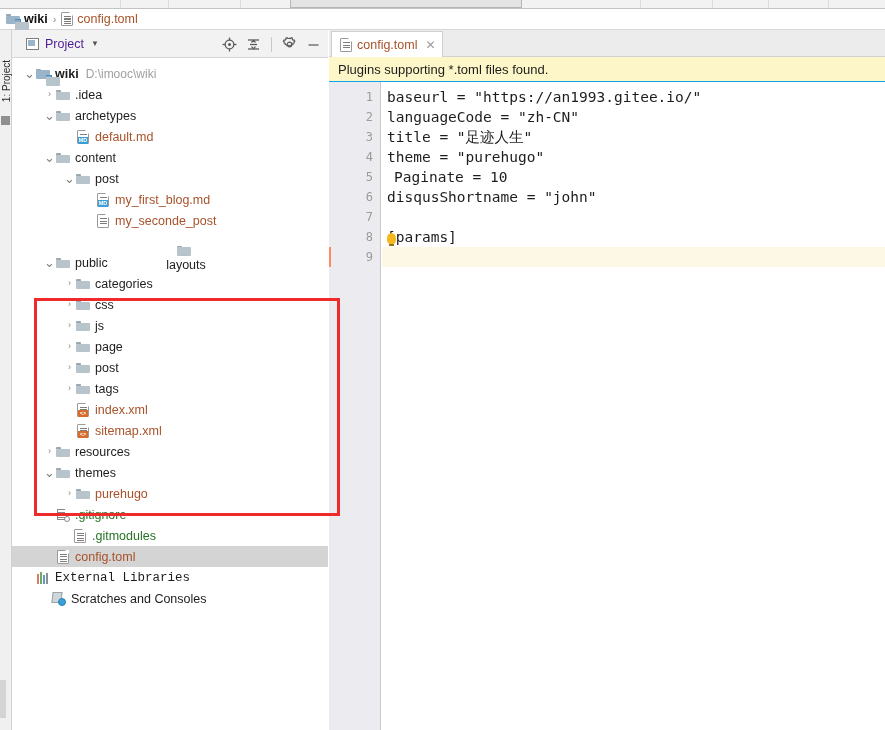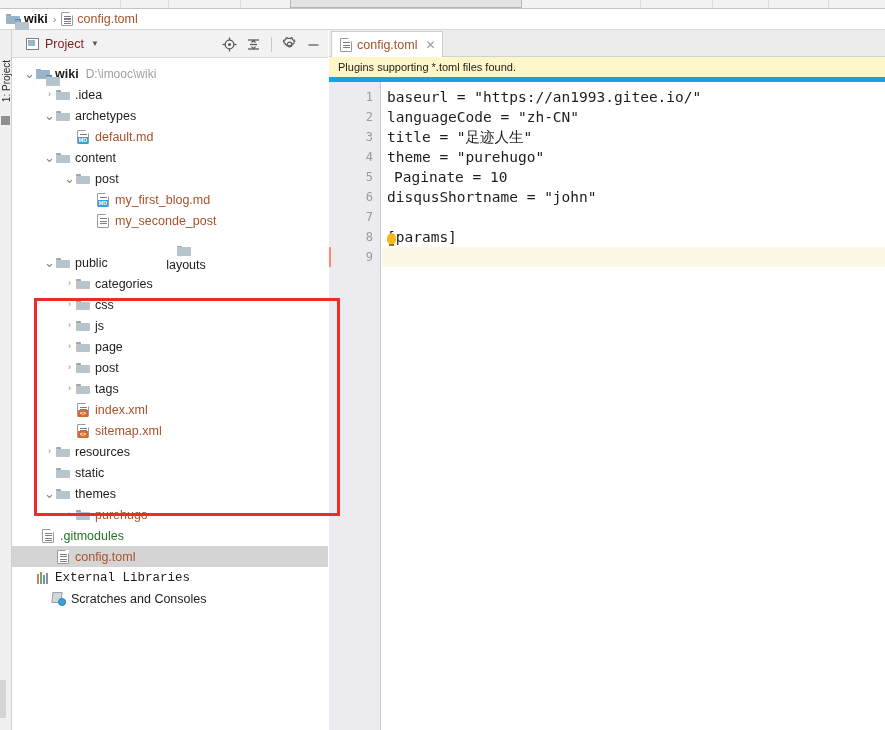--- a/index.html
+++ b/index.html
@@ -67,21 +67,21 @@
     background: #ffffff;
     border-right: 1px solid #cfcfcf;
   }
   #project-header {
     position: absolute; left: 0; top: 0; width: 316px; height: 28px;
     background: #f2f2f2;
     border-bottom: 1px solid #d7d7d7;
     display: flex; align-items: center;
   }
   #project-title-wrap { display: flex; align-items: center; margin-left: 14px; }
-  #project-title { font-size: 12.5px; margin-left: 6px; color: #7f1d1d; }
+  #project-title { font-size: 12.5px; margin-left: 6px; color: #4c1d95; }
   #project-toolbar {
     position: absolute; right: 6px; top: 0; height: 28px;
     display: flex; align-items: center; gap: 7px;
   }
   .tool-ico {
     width: 17px; height: 17px; display: flex;
     align-items: center; justify-content: center;
     cursor: default;
   }
   .tool-divider {
@@ -209,23 +209,23 @@
     display: flex; align-items: center;
     background: #ffffff; padding: 0 6px 0 8px;
     border: 1px solid #cfcfcf; border-bottom: none;
   }
   #editor-tab .tab-label { margin-left: 5px; font-size: 12.5px; color: #a8522a; }
   #tab-close {
     margin-left: 8px; color: #9a9a9a; font-size: 12px; line-height: 1;
   }
   #notif-banner {
     position: absolute; left: 0; top: 27px; width: 556px; height: 25px;
-    background: #fdf6c8; border-bottom: 5px solid #0ea5e9;
+    background: #fdf6c8; border-bottom: 1px solid #0ea5e9;
     display: flex; align-items: center; padding-left: 9px;
-    font-size: 11px; color: #1d1d1d;
+    font-size: 13px; color: #1d1d1d;
   }
   #code-area {
     position: absolute; left: 0; top: 52px; width: 556px; height: 648px;
     background: #ffffff;
   }
   #gutter {
     position: absolute; left: 0; top: 0; width: 52px; height: 648px;
     background: #ececf0;
     border-right: 1px solid #c9c9c9;
   }
@@ -496,41 +496,44 @@
         <span class="label brown">sitemap.xml</span>
       </div>
       <div class="row" style="padding-left: 32px;">
         <span class="arrow">›</span>
         <span class="ico">
           <span class="folder"></span>
         </span>
         <span class="label">resources</span>
       </div>
       <div class="row" style="padding-left: 32px;">
-        <span class="arrow none"></span>
-        <span class="ico">
-          <span class="folder"></span>
-        </span>
-        <span class="label">static</span>
+        <span class="arrow" style="font-size: 13px;">⌄</span>
+        <span class="ico">
+          <span class="folder"></span>
+        </span>
+        <span class="label">themes</span>
+      </div>
+      <div class="row" style="padding-left: 52px;">
+        <span class="arrow">›</span>
+        <span class="ico">
+          <span class="folder"></span>
+        </span>
+        <span class="label brown">purehugo</span>
       </div>
       <div class="row" style="padding-left: 32px;">
-        <span class="arrow" style="font-size: 13px;">⌄</span>
-        <span class="ico">
-          <span class="folder"></span>
-        </span>
-        <span class="label">themes</span>
-      </div>
-      <div class="row" style="padding-left: 52px;">
-        <span class="arrow">›</span>
-        <span class="ico">
-          <span class="folder"></span>
-        </span>
-        <span class="label brown">purehugo</span>
-      </div>
-      <div class="row" style="padding-left: 17px; align-items: center;">
+        <span class="arrow none"></span>
+        <span class="ico">
+          <span class="gitico">
+            <span class="lines"></span>
+            <span class="dot"></span>
+          </span>
+        </span>
+        <span class="label green">.gitignore</span>
+      </div>
+      <div class="row" style="padding-left: 49px; align-items: center;">
         <span class="arrow none"></span>
         <span class="ico">
           <span class="fileico">
             <span class="lines"></span>
           </span>
         </span>
         <span class="label green">.gitmodules</span>
       </div>
       <div class="row selected" style="padding-left: 32px;">
         <span class="arrow none"></span>

